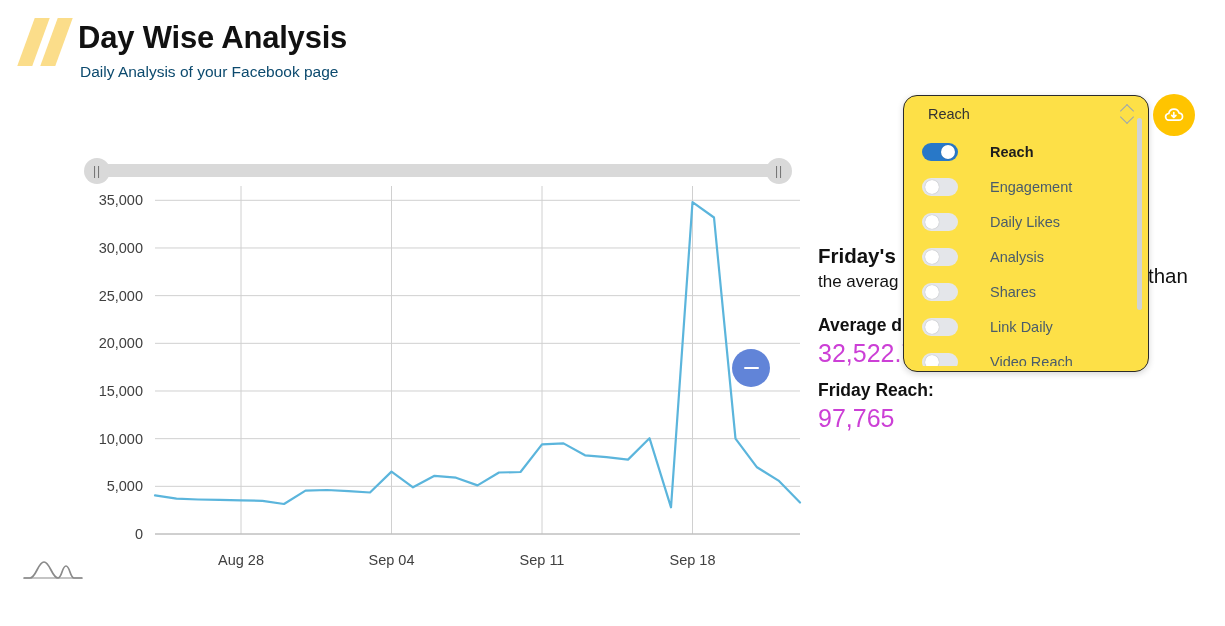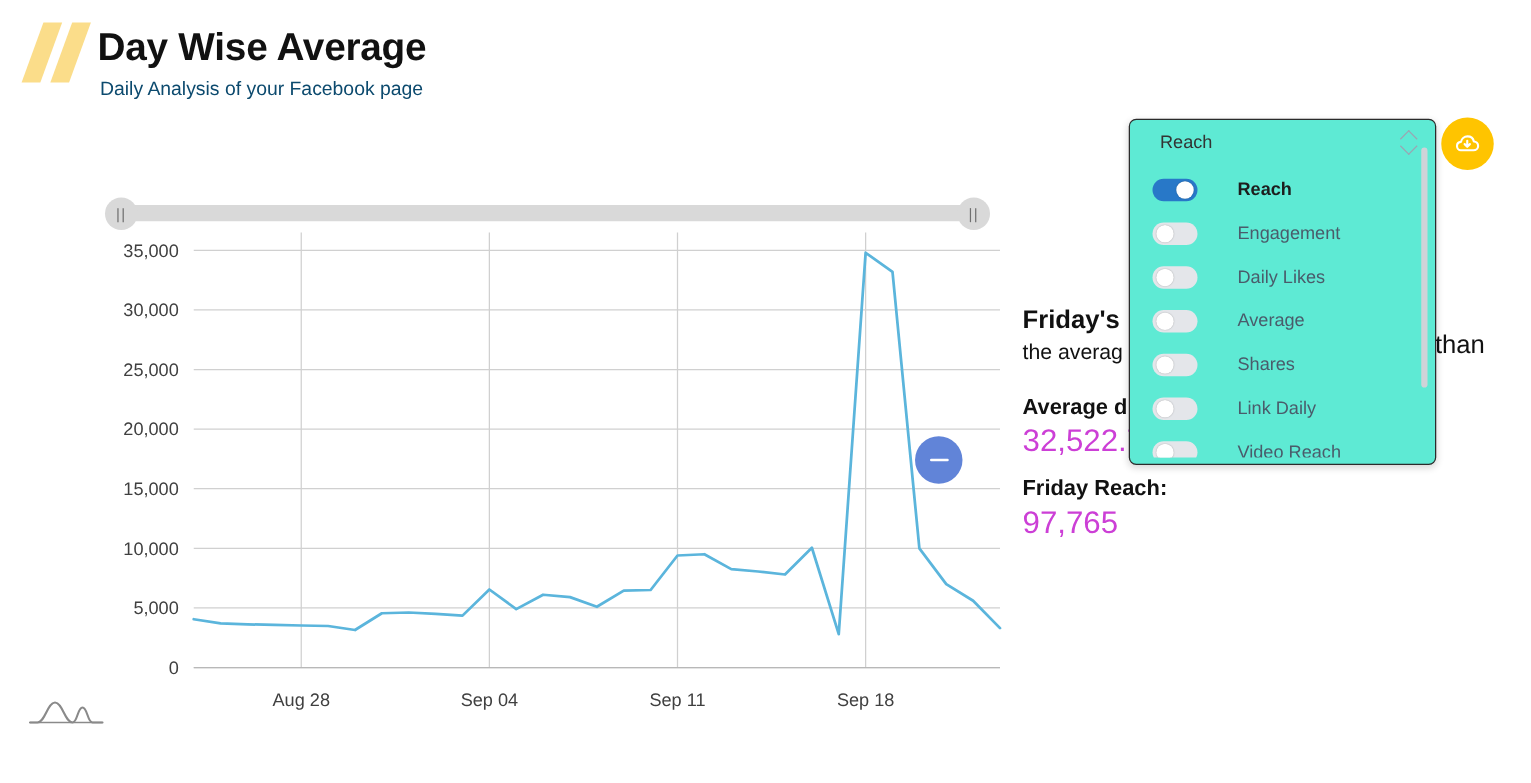--- a/index.html
+++ b/index.html
@@ -53,21 +53,21 @@
   .info-line2{font-size:17px;color:#111;line-height:1.3;margin-top:2px;}
   .info-block{margin-top:22px;}
   .info-label{font-size:17.5px;font-weight:bold;color:#111;}
   .info-value{font-size:25px;color:#CC3FD6;margin-top:4px;line-height:1.1;}
   .info-block2{margin-top:12px;}
 
   .than-word{position:absolute;left:1148px;top:264px;font-size:20.5px;color:#111;}
 
   
   .metric-panel{position:absolute;left:903px;top:95px;width:244px;height:275px;
-                background:#5eead4;border:1.4px solid #2b2b2b;border-radius:6px;
+                background:#fde047;border:1.4px solid #2b2b2b;border-radius:14px;
                 box-shadow:0 2px 6px rgba(0,0,0,.16);overflow:hidden;}
   .metric-head{position:relative;height:36px;display:flex;align-items:center;
                padding:0 14px 0 24px;}
   .metric-head-label{font-size:14.5px;color:#333;flex:1;}
   .chev{width:13px;height:20px;position:relative;}
   .chev i{position:absolute;left:1px;width:9px;height:9px;border-left:1.6px solid #9aa6b2;
           border-top:1.6px solid #9aa6b2;}
   .chev i.up{top:2px;transform:rotate(45deg);}
   .chev i.down{top:8px;transform:rotate(225deg);}
 
@@ -92,21 +92,21 @@
 </head>
 <body>
 
 <div class="root">
 
   <div class="header">
     <div class="logo-slashes">
       <div class="slash s1"></div>
       <div class="slash s2"></div>
     </div>
-    <div class="page-title">Day Wise Average</div>
+    <div class="page-title">Day Wise Analysis</div>
     <div class="page-subtitle">Daily Analysis of your Facebook page</div>
   </div>
 
   <div class="chart-wrap">
 
     <div class="range-slider">
       <div class="range-track"></div>
       <div class="range-handle left">
         <span>||</span>
       </div>
@@ -203,21 +203,21 @@
         <div class="metric-row">
           <div class="toggle">
             <div class="knob"></div>
           </div>
           <span class="metric-label">Daily Likes</span>
         </div>
         <div class="metric-row">
           <div class="toggle">
             <div class="knob"></div>
           </div>
-          <span class="metric-label">Average</span>
+          <span class="metric-label">Analysis</span>
         </div>
         <div class="metric-row">
           <div class="toggle">
             <div class="knob"></div>
           </div>
           <span class="metric-label">Shares</span>
         </div>
         <div class="metric-row">
           <div class="toggle">
             <div class="knob"></div>

